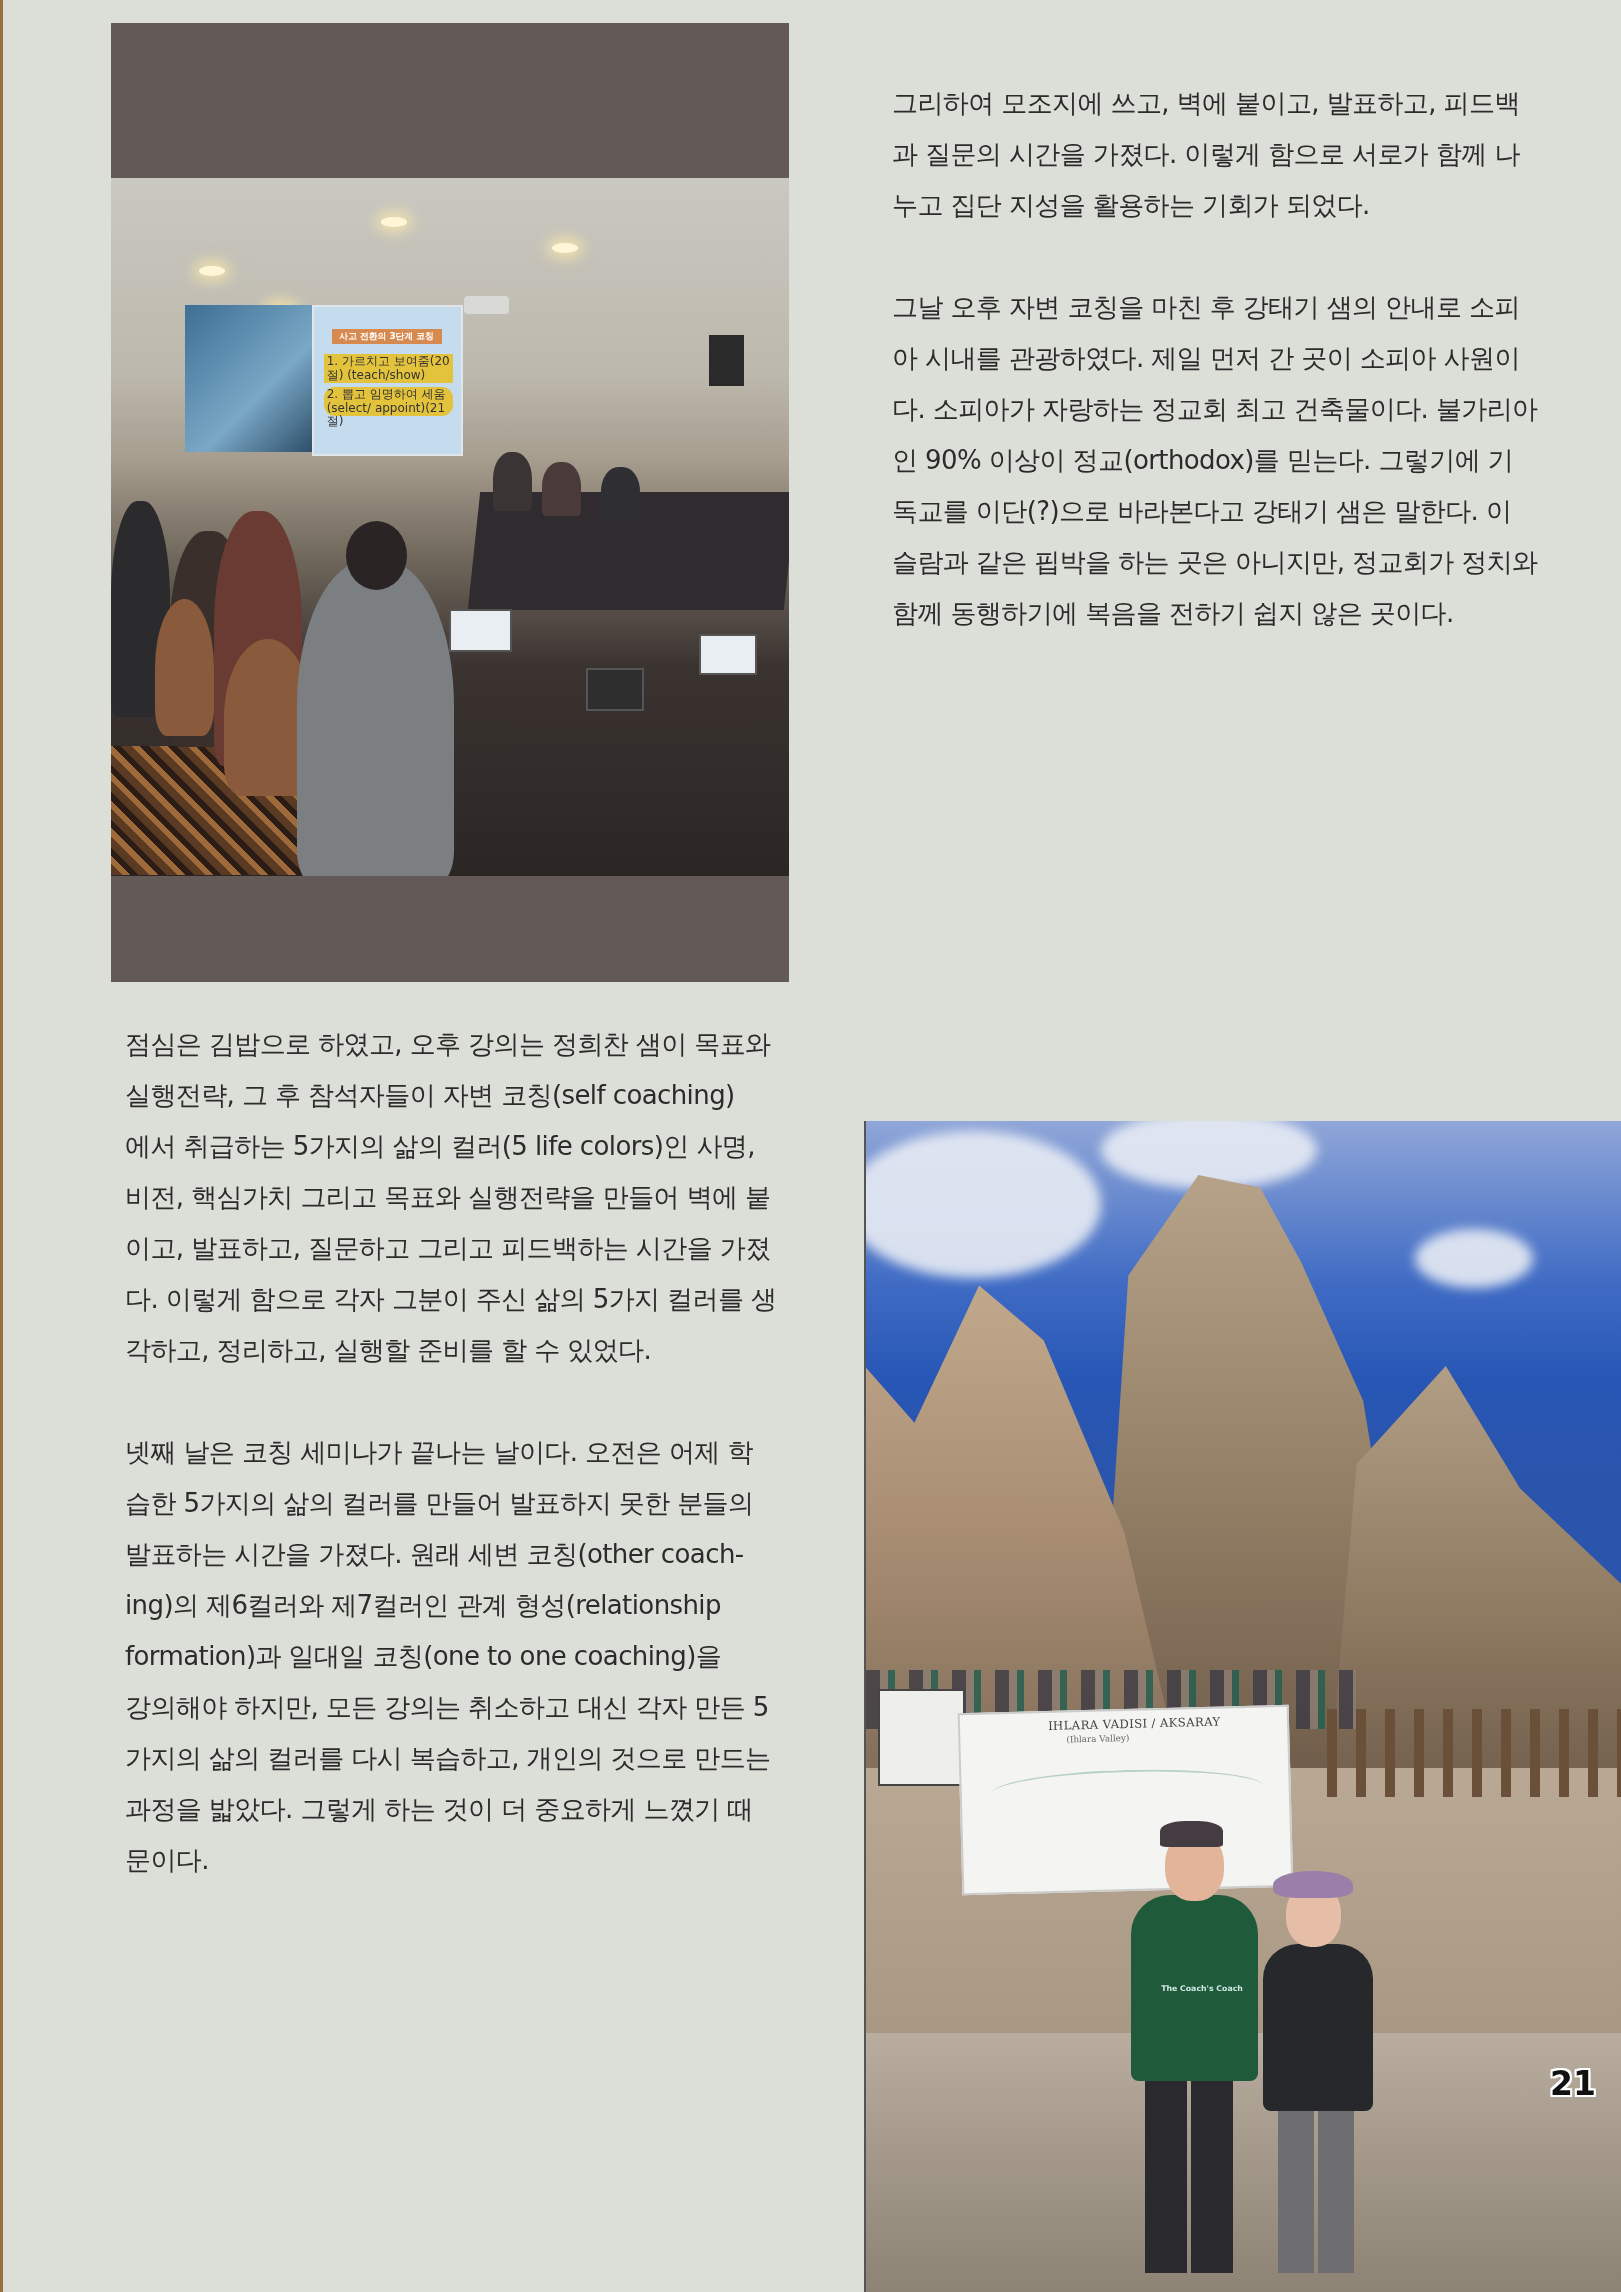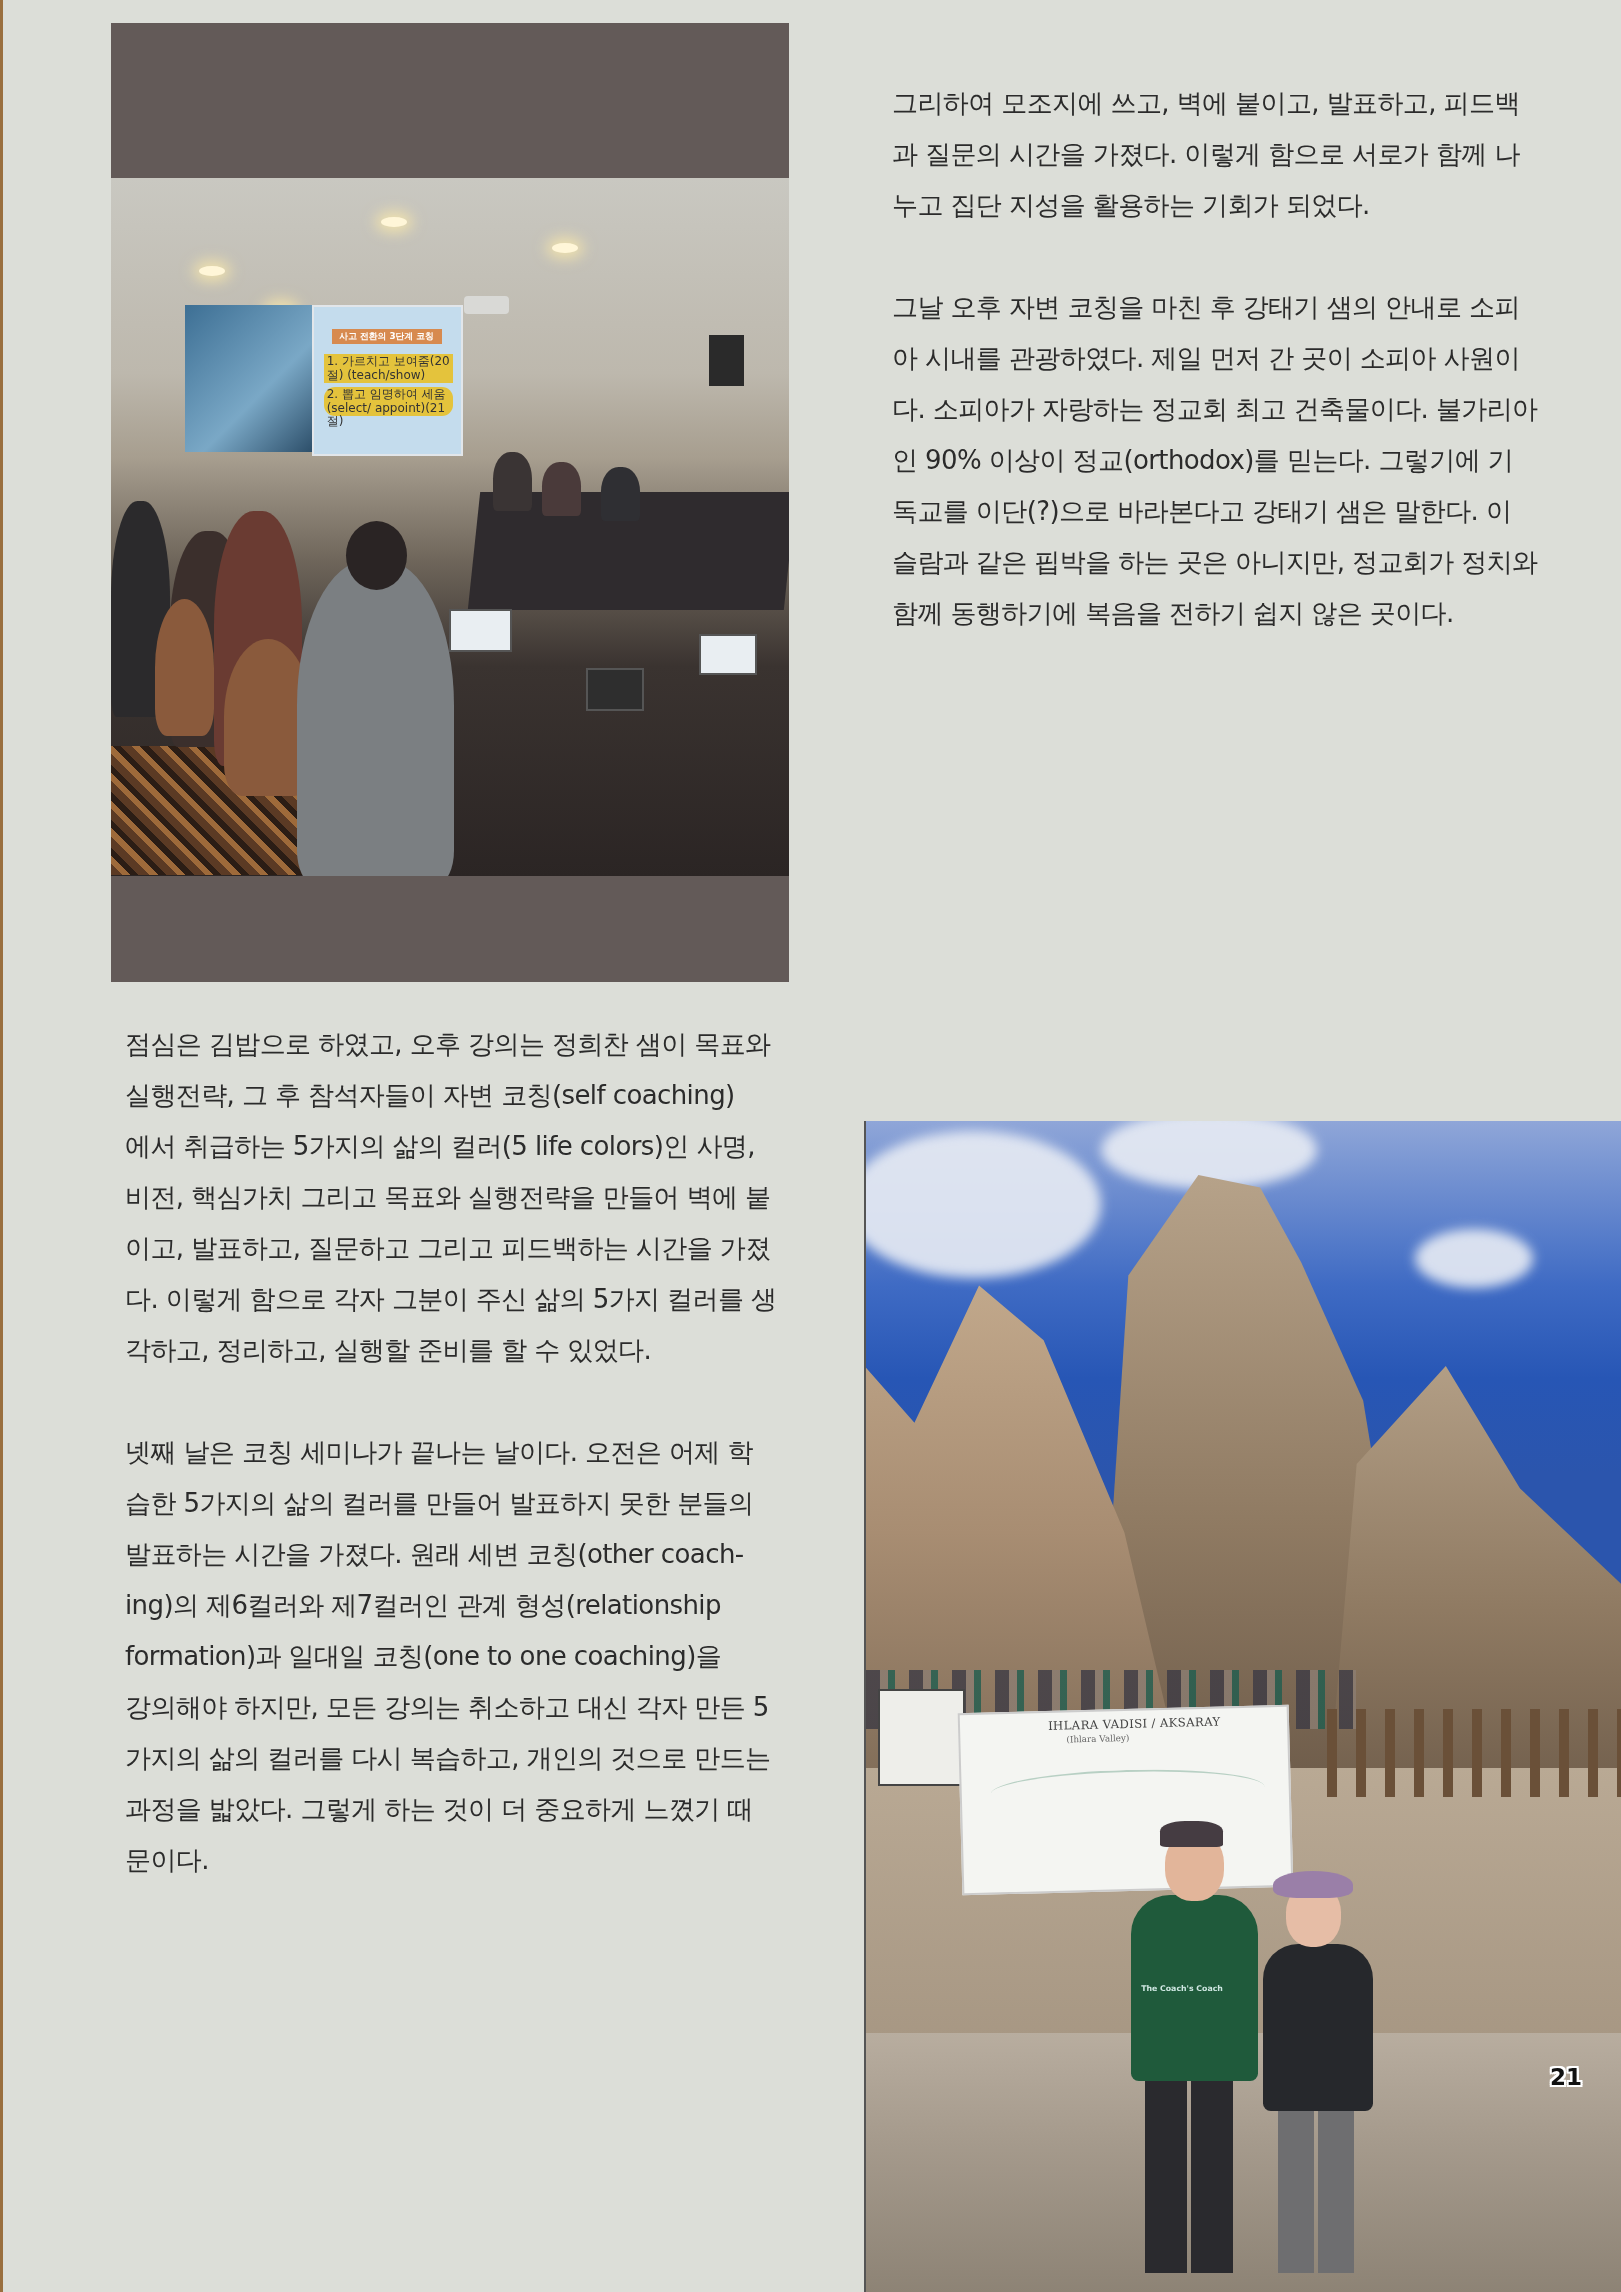--- a/index.html
+++ b/index.html
@@ -45,29 +45,29 @@
     background: repeating-linear-gradient(90deg, #6a5038 0 9.8px, transparent 9.8px 29px); }
   .map-sign { position: absolute; left: 94px; top: 588px; width: 327px; height: 178px; background: #f4f5f2; border: 2px solid #ccc; transform: rotate(-1.5deg); }
   .map-title { position: absolute; left: 88px; top: 5.9px; font-family: "DejaVu Serif", serif; font-size: 11.8px; color: #444; letter-spacing: 0.3px; }
   .map-sub { position: absolute; left: 106px; top: 21.6px; font-family: "DejaVu Serif", serif; font-size: 8.8px; color: #666; }
   .map-river { position: absolute; left: 29px; top: 59px; width: 274px; height: 39px; border-top: 2.9px solid #b8d0c4; border-radius: 50%; }
   .small-sign { position: absolute; left: 11.8px; top: 568px; width: 83px; height: 93px; background: #eeeeea; border: 2px solid #444; }
   .man-body { position: absolute; left: 265px; top: 774px; width: 127px; height: 186px; background: #1f5a3b; border-radius: 39px 39px 7.8px 7.8px; }
   .man-head { position: absolute; left: 299px; top: 711px; width: 59px; height: 69px; background: #e2b59a; border-radius: 45%; }
   .man-cap { position: absolute; left: 294px; top: 700px; width: 63px; height: 25.5px; background: #453c42; border-radius: 40% 40% 10% 10%; }
   .man-legs { position: absolute; left: 279px; top: 956px; width: 88px; height: 196px; background: linear-gradient(90deg, #2a2a2e 48%, transparent 48% 52%, #2a2a2e 52%); }
-  .logo-shirt { position: absolute; left: 272px; top: 863px; width: 88px; font-size: 7.8px; color: #cfe7e2; text-align: center; font-weight: bold; }
+  .logo-shirt { position: absolute; left: 292px; top: 863px; width: 88px; font-size: 7.8px; color: #cfe7e2; text-align: center; font-weight: bold; }
   .woman-body { position: absolute; left: 397px; top: 823px; width: 110px; height: 167px; background: #26282c; border-radius: 35px 35px 7.8px 7.8px; }
   .woman-head { position: absolute; left: 420px; top: 763px; width: 55px; height: 63px; background: #e6bda6; border-radius: 45%; }
   .woman-hat { position: absolute; left: 407px; top: 750px; width: 80px; height: 27.4px; background: #9a7fa8; border-radius: 50% 50% 30% 30%; }
   .woman-legs { position: absolute; left: 412px; top: 985px; width: 76px; height: 167px; background: linear-gradient(90deg, #6e6e70 48%, transparent 48% 52%, #6e6e70 52%); }
   .crowd { position: absolute; left: 0; top: 549px; width: 490px; height: 59px;
     background: repeating-linear-gradient(90deg, #3c3a44 0 13.7px, #8b7d72 13.7px 21.6px, #1f5d4f 21.6px 29px, transparent 29px 43px); opacity: .8; }
 
-  .page-number { position: absolute; left: 1550px; top: 2064px; font-size: 23px; font-weight: bold; color: #111;
+  .page-number { position: absolute; left: 1550px; top: 2064px; font-size: 33px; font-weight: bold; color: #111;
     -webkit-text-stroke: 0; text-shadow: -2px -2px 0 #fff, 2px -2px 0 #fff, -2px 2px 0 #fff, 2px 2px 0 #fff, 0 2px 0 #fff, 0 -2px 0 #fff, 2px 0 0 #fff, -2px 0 0 #fff; }
 </style>
 </head>
 <body>
 
 <div class="edge"></div>
 
 <div class="photo-conf">
   <div class="conf-scene">
     <div class="ceiling-light" style="left:270px;top:39px;"></div>

